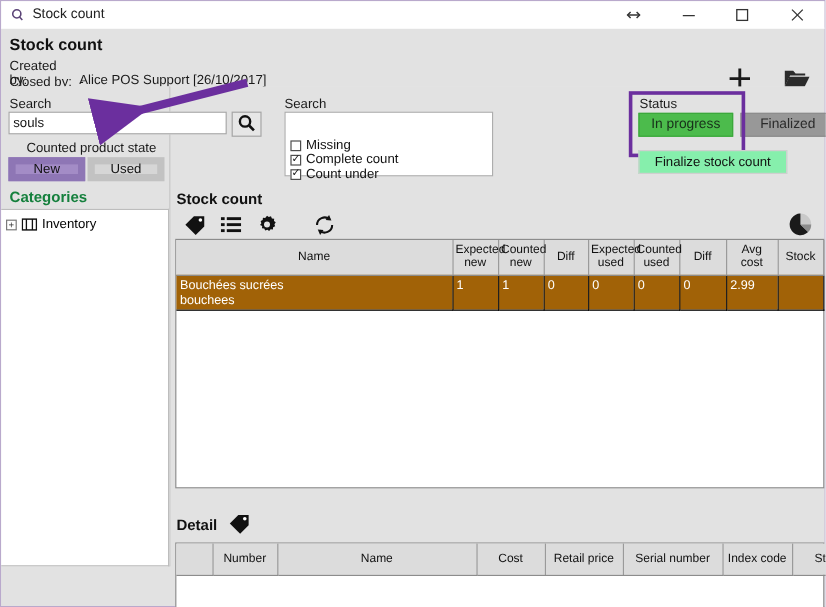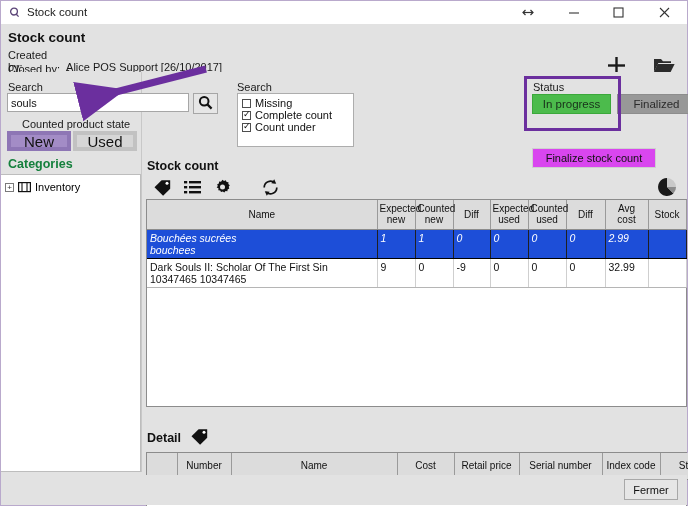--- a/index.html
+++ b/index.html
@@ -102,22 +102,22 @@
     display: flex; align-items: center; justify-content: center;
   }
   .cps-label { position: absolute; left: 21px; top: 46px; }
   .seg-group {
     position: absolute; left: 6px; top: 59px;
     display: flex; gap: 2px;
   }
   .seg-btn {
     width: 64px; height: 20px;
     display: flex; align-items: center; justify-content: center;
-    font-size: 15px; color: #111;
-    border: 4px solid #14532d;
+    font-size: 11px; color: #111;
+    border: 6px solid #14532d;
   }
   .seg-btn.on { background: #a38cc6; border-color: #8e76b5; }
   .seg-btn.off { background: #d6d6d6; border-color: #c2c2c2; }
 
   .cat-title {
     position: absolute; left: 7px; top: 85px;
     font-size: 12.5px; font-weight: bold; color: #15803d;
   }
   .cat-tree {
     position: absolute; left: 0; top: 102px;
@@ -134,23 +134,23 @@
     border: 1px solid #7a7a7a; background: #fff;
     display: flex; align-items: center; justify-content: center;
     font-size: 8px; line-height: 7px; color: #333; margin-right: 4px;
   }
   .tree-icon { margin-right: 4px; display:flex; align-items:center; }
 
   
   .filters-label { position: absolute; left: 236px; top: 9px; font-size: 11px; }
   .filters-box {
     position: absolute; left: 236px; top: 21px;
-    width: 117px; height: 54px;
+    width: 174px; height: 54px;
     background: #fff; border: 1px solid #adadad;
-    padding: 3px 4px;
+    padding: 21px 4px;
   }
   .filter-item {
     display: flex; align-items: center;
     height: 12px; margin-bottom: 0px; font-size: 11px; color: #111;
   }
   .chk {
     width: 9px; height: 9px; border: 1px solid #4e4e4e; background: #fff;
     margin-right: 4px; position: relative; flex: 0 0 auto;
   }
   .chk.checked::after {
@@ -168,23 +168,23 @@
     display: flex; gap: 6px;
   }
   .status-btn {
     width: 79px; height: 20px;
     display: flex; align-items: center; justify-content: center;
     font-size: 11.5px;
   }
   .status-btn.active { background: #4cbb4c; border: 1px solid #3ba83b; color: #18301a; }
   .status-btn.inactive { background: #989898; border: 1px solid #8d8d8d; color: #2b2b2b; }
   .finalize-btn {
-    position: absolute; left: 531px; top: 76px;
+    position: absolute; left: 531px; top: 53px;
     width: 124px; height: 20px;
-    background: #d946ef; border: 1px solid #cfcfcf;
+    background: #86efac; border: 1px solid #cfcfcf;
     display: flex; align-items: center; justify-content: center;
     font-size: 11px; color: #111;
   }
 
   
   .sc-title {
     position: absolute; left: 146px; top: 87px;
     font-size: 12.5px; font-weight: bold; color: #111;
   }
   .sc-toolbar {
@@ -217,21 +217,21 @@
     height: 29px; padding: 1px 2px; line-height: 11px;
     text-align: center;
   }
   table.g td {
     border-right: 1px solid #cfcfcf;
     border-bottom: 1px solid #b5b5b5;
     font-size: 10.5px; color: #111;
     padding: 2px 3px; vertical-align: top;
     height: 28px;
   }
-  table.g tr.sel td { background: #1d4ed8; color: #fff; border-bottom-color: #000; border-right-color: #202020; font-style: italic;}
+  table.g tr.sel td { background: #a16207; color: #fff; border-bottom-color: #000; border-right-color: #202020;}
   .cell-name-main { display: block; line-height: 12px; }
   .cell-name-sub  { display: block; line-height: 12px; }
 
   
   .detail-head {
     position: absolute; left: 146px; top: 356px;
     display: flex; align-items: center; gap: 9px;
   }
   .detail-title { font-size: 12.5px; font-weight: bold; color: #111; text-align: right; }
   .detail-grid {
@@ -468,34 +468,20 @@
             </td>
             <td>1</td>
             <td>1</td>
             <td>0</td>
             <td>0</td>
             <td>0</td>
             <td>0</td>
             <td>2.99</td>
             <td></td>
           </tr>
-          <tr>
-            <td>
-              <span class="cell-name-main">Dark Souls II: Scholar Of The First Sin</span>
-              <span class="cell-name-sub">10347465 10347465</span>
-            </td>
-            <td>9</td>
-            <td>0</td>
-            <td>-9</td>
-            <td>0</td>
-            <td>0</td>
-            <td>0</td>
-            <td>32.99</td>
-            <td></td>
-          </tr>
         </tbody>
       </table>
     </div>
 
     <div class="detail-head">
       <span class="detail-title">Detail</span>
       <span>
         <svg width="19" height="17" viewBox="0 0 19 17">
             <path d="M1.5 8.2 8.6 1.2h8.6v8.6l-7.1 7z" fill="#111"></path>
             <circle cx="14" cy="4.3" r="1.5" fill="#fff"></circle>
@@ -524,23 +510,20 @@
             <th>Serial number</th>
             <th>Index code</th>
             <th>Status</th>
           </tr>
         </thead>
         <tbody></tbody>
       </table>
     </div>
   </div>
 
-  <div class="footer">
-    <div class="fermer-btn">Fermer</div>
-  </div>
 
   <svg class="anno">
     <defs>
       <marker id="ah" markerWidth="7" markerHeight="7" refX="3.2" refY="3.5" orient="auto">
         <polygon points="0,3.5 7,0.6 7,6.4" fill="#6b2f9e"></polygon>
       </marker>
     </defs>
     <line x1="205" y1="68" x2="103" y2="94" stroke="#6b2f9e" stroke-width="7" marker-end="url(#ah)"></line>
   </svg>
 

